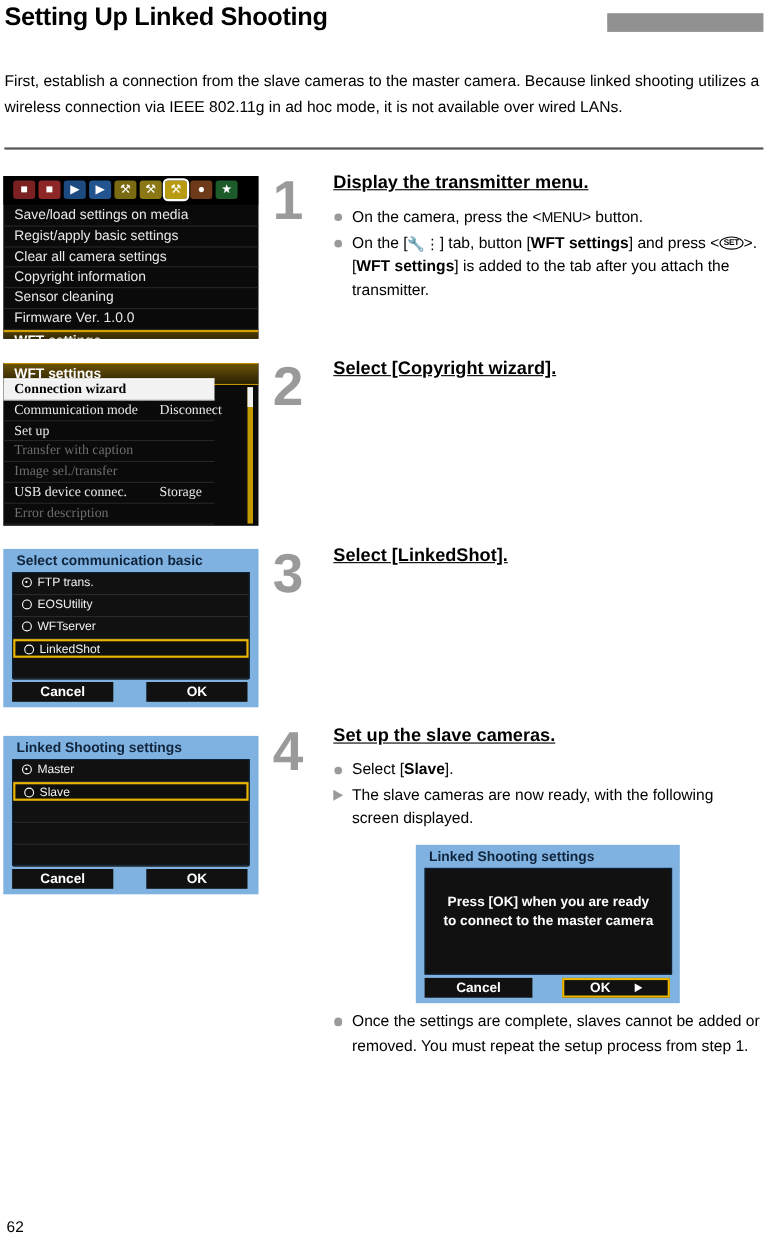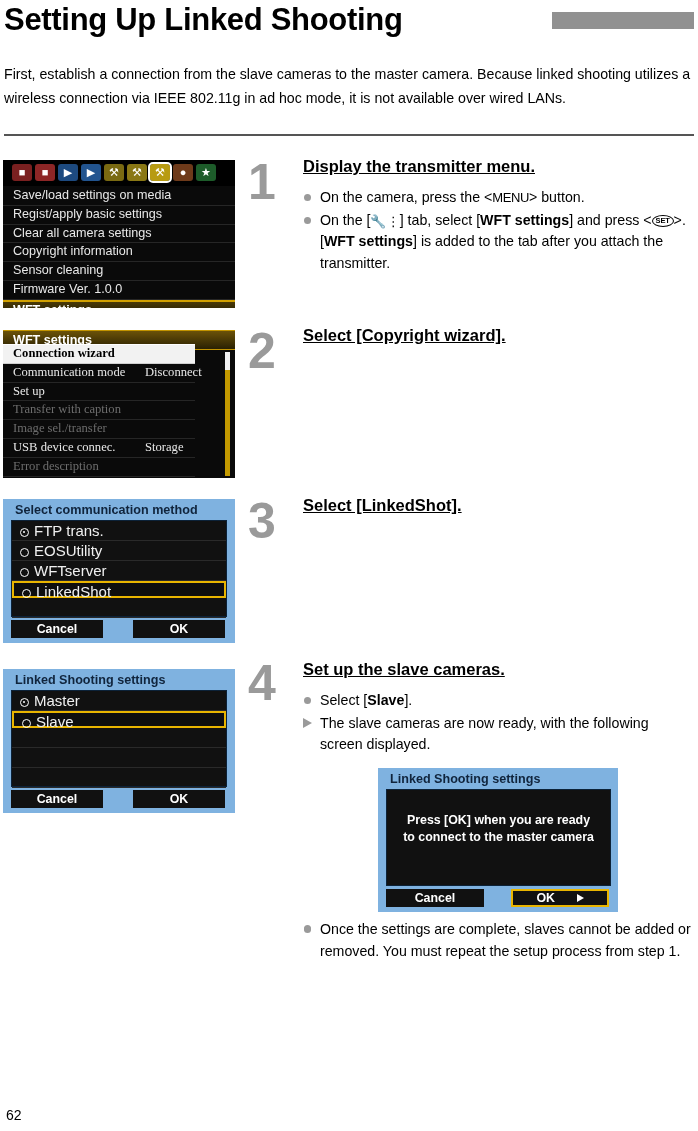--- a/index.html
+++ b/index.html
@@ -7,21 +7,21 @@
     width:698px;height:1131px;
     background:#ffffff;
     font-family:"Liberation Sans", sans-serif;
     color:#000;
     position:relative;
     overflow:hidden;
   }
   
   .page-title{
     position:absolute;left:4px;top:2px;
-    font-size:31px;font-weight:bold;letter-spacing:-0.3px;
+    font-size:23px;font-weight:bold;letter-spacing:-0.3px;
     white-space:nowrap;
   }
   .title-rule{
     position:absolute;right:4px;top:12px;
     width:142px;height:17px;background:#919191;
   }
   .intro{
     position:absolute;left:4px;top:63px;width:690px;
     font-size:14.2px;line-height:23.5px;
   }
@@ -105,21 +105,21 @@
   }
   
   .blue-title{
     position:absolute;left:12px;font-size:12.6px;font-weight:bold;color:#10243c;
   }
   .blue-body{
     position:absolute;background:#111111;border:1px solid #0c2238;
   }
   .opt-row{
     position:relative;height:19px;line-height:19px;color:#f0f0f0;
-    font-size:15px;padding-left:8px;border-bottom:1px solid #2a2a2a;
+    font-size:11px;padding-left:8px;border-bottom:1px solid #2a2a2a;
     white-space:nowrap;
   }
   .opt-sel-box{
     border:2px solid #e9b500;height:17px;line-height:17px;
     box-sizing:border-box;background:#0e0e0e;
   }
   .radio{
     display:inline-block;width:9px;height:9px;border:1.6px solid #fff;
     border-radius:50%;vertical-align:-1px;margin-right:5px;position:relative;
     box-sizing:border-box;
@@ -156,21 +156,21 @@
 
 <div class="step-num" style="left:248px;top:157px;">1</div>
 <div class="step-head" style="left:303px;top:157px;">Display the transmitter menu.</div>
 <div class="para" style="left:303px;top:187px;width:392px;">
   <div class="bullet-row">
     <span class="dot"></span>
     <span>On the camera, press the &lt;</span><span class="kbd-menu">MENU</span><span>&gt; button.</span>
   </div>
   <div class="bullet-row">
     <span class="dot"></span>
-    <span>On the [</span><span class="tab-glyph">🔧⋮</span><span>] tab, select [</span><b>WFT settings</b><span>] and press &lt;</span><span class="kbd-set">SET</span><span>&gt;. [</span><b>WFT settings</b><span>] is added to the tab after you attach the transmitter.</span>
+    <span>On the [</span><span class="tab-glyph">🔧⋮</span><span>] tab, button [</span><b>WFT settings</b><span>] and press &lt;</span><span class="kbd-set">SET</span><span>&gt;. [</span><b>WFT settings</b><span>] is added to the tab after you attach the transmitter.</span>
   </div>
 </div>
 
 <div class="lcd lcd-dark" style="left:3px;top:160px;width:232px;height:148px;">
   <div class="tabstrip" id="tabstrip">
       <div class="tab-ico" style="left: 9px; background: rgb(122, 32, 32);">■</div>
       <div class="tab-ico" style="left: 32px; background: rgb(141, 38, 38);">■</div>
       <div class="tab-ico" style="left: 55px; background: rgb(29, 74, 128);">▶</div>
       <div class="tab-ico" style="left: 78px; background: rgb(34, 84, 143);">▶</div>
       <div class="tab-ico" style="left: 101px; background: rgb(122, 106, 18);">⚒</div>
@@ -205,21 +205,21 @@
       <div class="menu-row dim"><span>Error description</span></div>
     </div>
   <div class="scroll-track" style="left:222px;top:22px;height:124px;"></div>
   <div class="scroll-thumb" style="left:222px;top:22px;height:18px;"></div>
 </div>
 
 <div class="step-num" style="left:248px;top:496px;">3</div>
 <div class="step-head" style="left:303px;top:496px;">Select [LinkedShot].</div>
 
 <div class="lcd lcd-blue" style="left:3px;top:499px;width:232px;height:144px;">
-  <div class="blue-title" style="top:4px;">Select communication method</div>
+  <div class="blue-title" style="top:4px;">Select communication basic</div>
   <div class="blue-body" style="left:8px;top:21px;width:214px;height:95px;">
     <div id="s3-list">
         <div class="opt-row"><span class="radio on"></span><span>FTP trans.</span></div>
         <div class="opt-row"><span class="radio"></span><span>EOSUtility</span></div>
         <div class="opt-row"><span class="radio"></span><span>WFTserver</span></div>
         <div class="opt-row opt-sel-box"><span class="radio"></span><span>LinkedShot</span></div>
         <div class="opt-row">&nbsp;</div>
       </div>
   </div>
   <div class="btn" style="left:8px;top:121px;width:92px;">Cancel</div>

